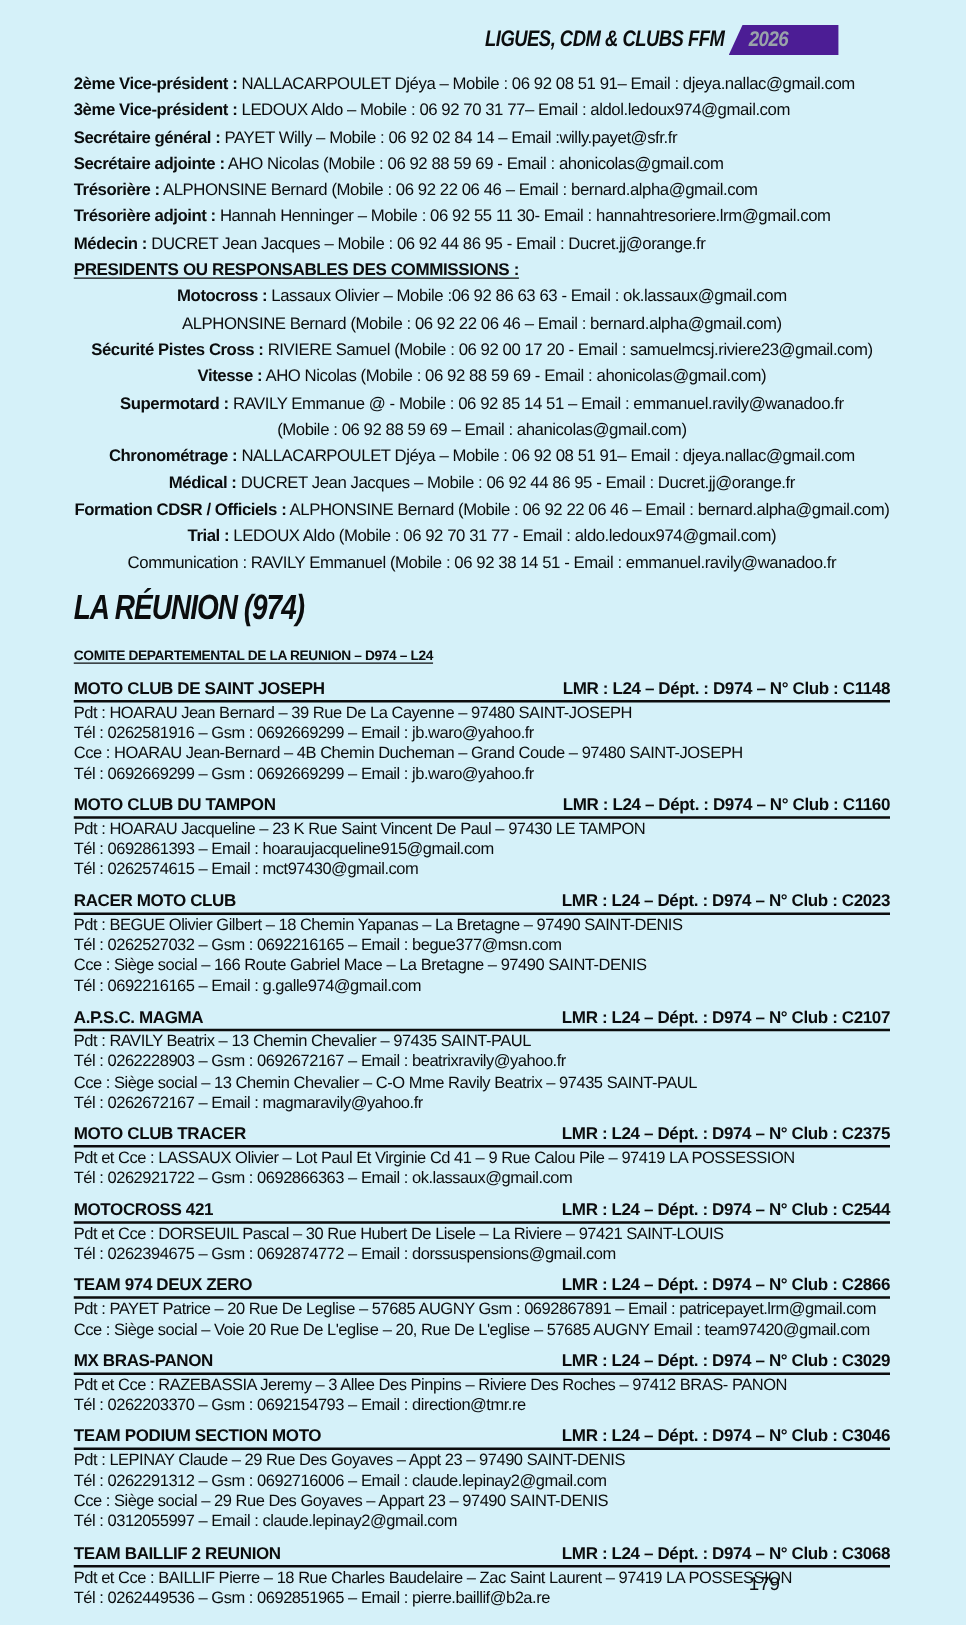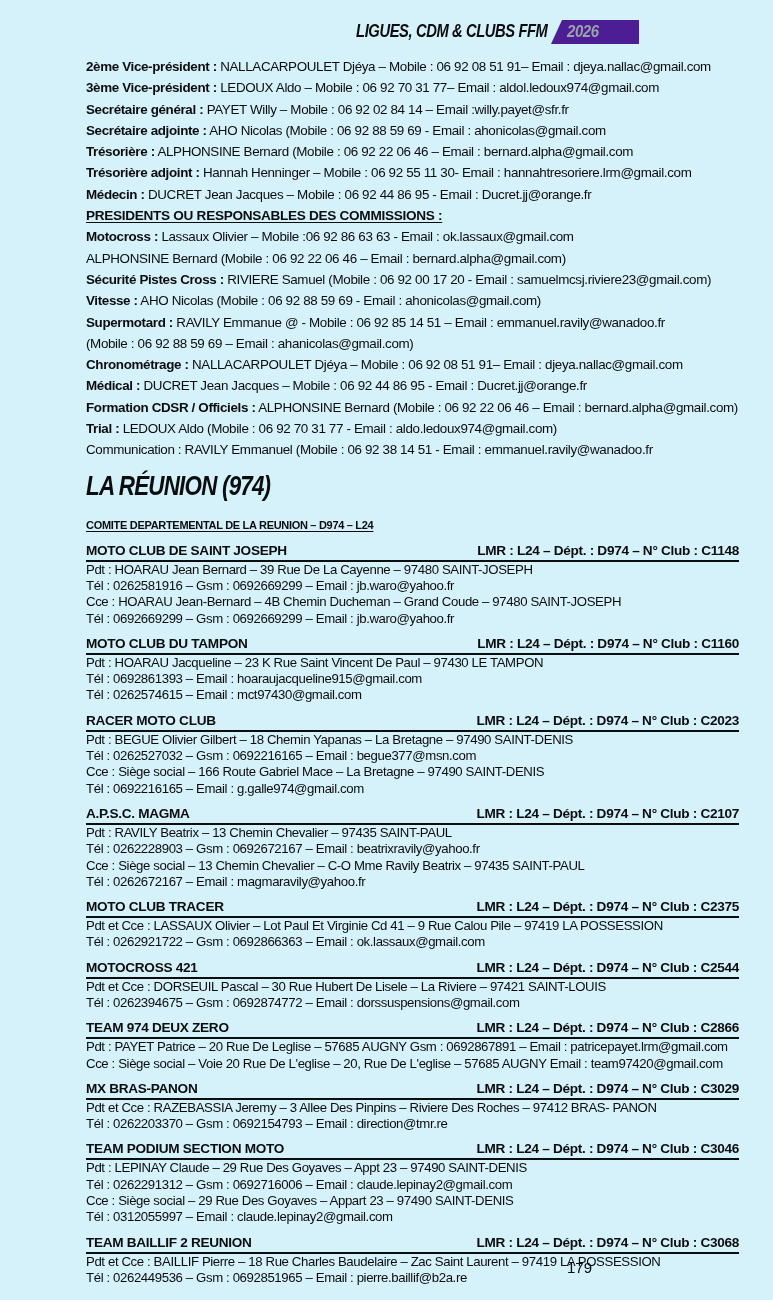--- a/index.html
+++ b/index.html
@@ -4,21 +4,21 @@
 <style>
   html,body{margin:0;padding:0;}
   body{
     width:773px;height:1300px;
     background:#d5f1f9;
     font-family:"Liberation Sans", sans-serif;
     color:#0b0d0e;
     overflow:hidden;
     -webkit-font-smoothing:antialiased;
   }
-  .page{position:relative;width:639px;height:1300px;}
+  .page{position:relative;width:639px;height:1300px;padding-left:32px;}
 
   
   .banner{position:absolute;top:20px;left:0;right:0;height:26px;}
   .banner-title{
     position:absolute;right:92px;top:1px;
     font-style:italic;font-weight:bold;font-size:18px;
     letter-spacing:-0.5px;
     transform:scaleX(0.82);transform-origin:right center;
     white-space:nowrap;
   }
@@ -28,32 +28,32 @@
     clip-path:polygon(11px 0, 100% 0, 100% 100%, 0 100%);
     display:flex;align-items:center;
   }
   .banner-year span{
     color:#99a3a9;font-style:italic;font-weight:bold;font-size:17px;
     margin-left:16px;letter-spacing:-0.5px;
     transform:scaleX(0.88);transform-origin:left center;
   }
 
   
-  .content{position:absolute;left:86px;top:56px;width:653px;}
+  .content{position:absolute;left:59px;top:56px;width:653px;}
   .officer-line,.commission-line{
     font-size:13.4px;line-height:21.3px;letter-spacing:-0.35px;
     white-space:nowrap;overflow:visible;
   }
   .officer-line b,.commission-line b{letter-spacing:-0.35px;}
   .commissions-title{
     font-size:13.6px;line-height:21.3px;font-weight:bold;letter-spacing:-0.3px;
     text-decoration:underline;
     text-underline-offset:2px;
   }
-  .comm-wrap{margin-top:0px;}
+  .comm-wrap{margin-top:0px;text-align:center;}
 
   
   .region-title{
     margin-top:11px;
     font-size:28px;font-weight:bold;font-style:italic;
     letter-spacing:-1px;line-height:28px;
     transform:scaleX(0.80);transform-origin:left center;
     white-space:nowrap;
   }
   .region-committee{

